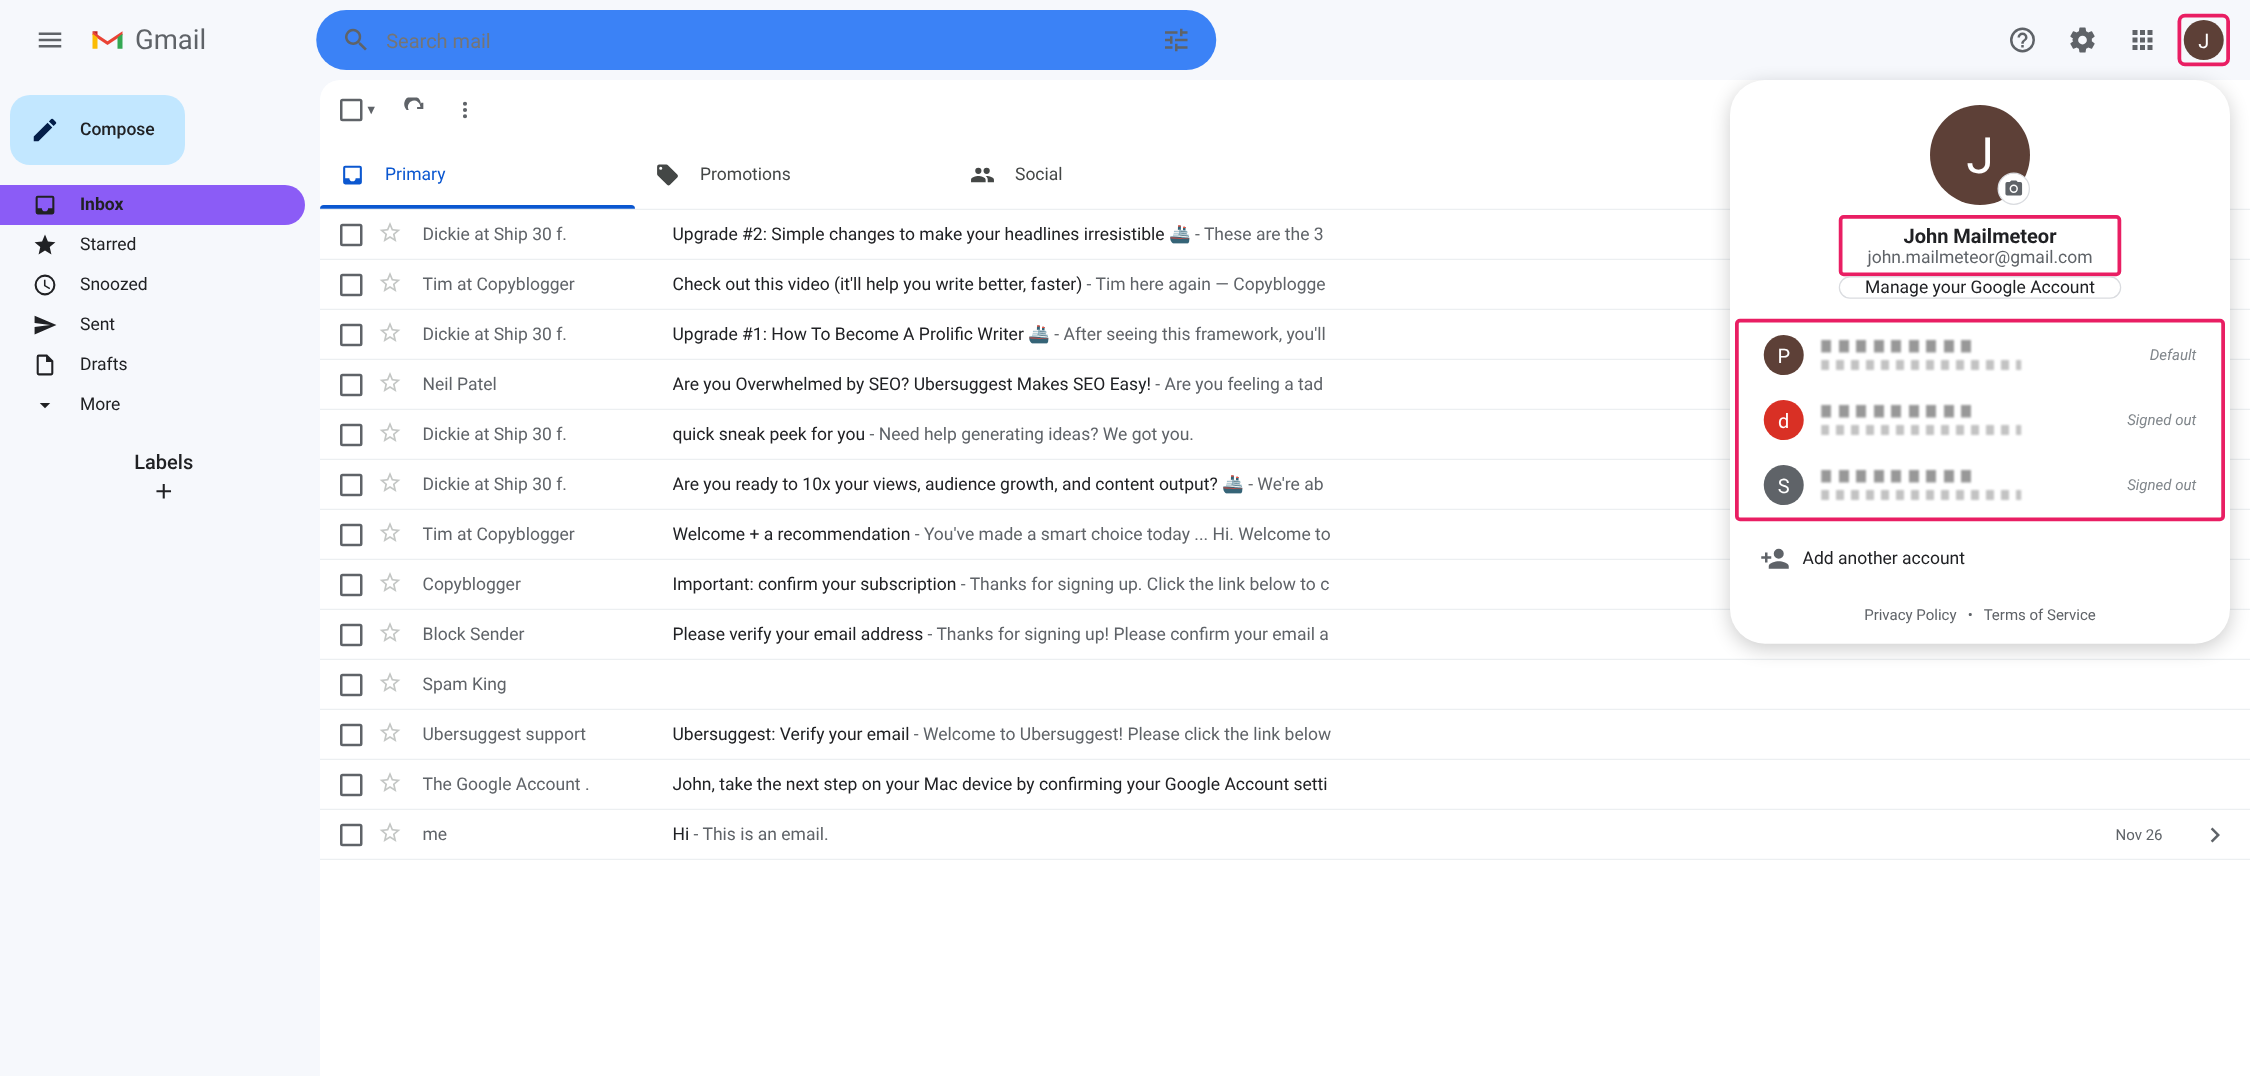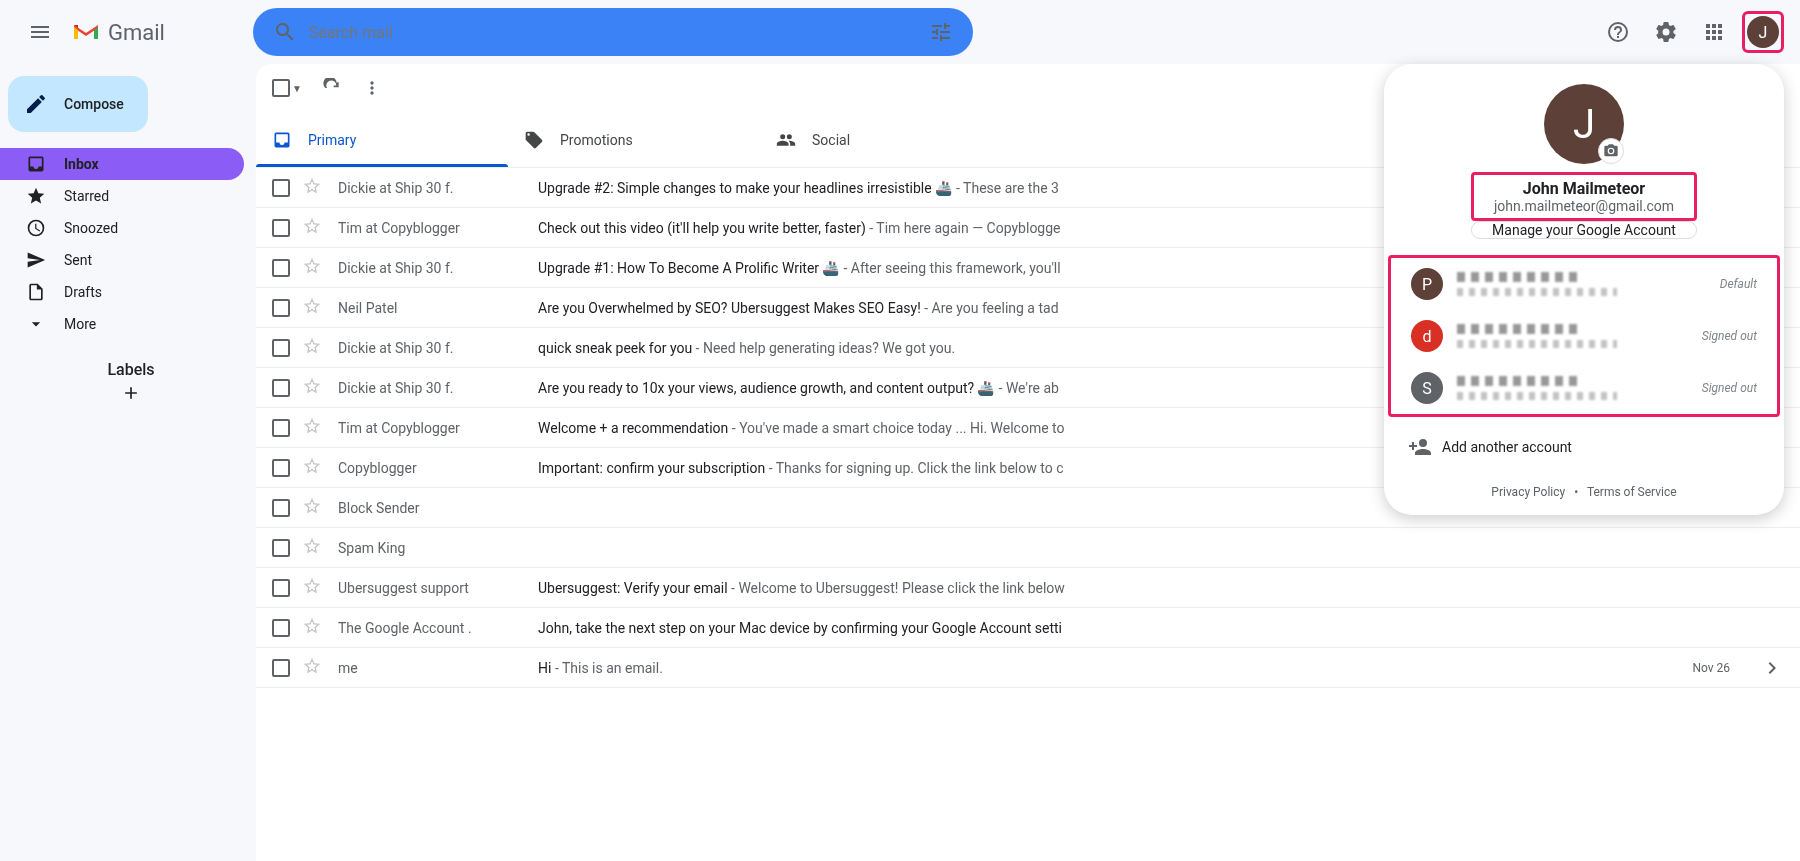--- a/index.html
+++ b/index.html
@@ -312,20 +312,21 @@
 
   </div>
         <div class="email-row">
     <div class="row-checkbox">
             <div class="checkbox"></div>
           </div>
     <div class="row-star"><svg width="20" height="20" viewBox="0 0 24 24">
               <path fill="currentColor" d="M22 9.24l-7.19-.62L12 2 9.19 8.63 2 9.24l5.46 4.73L5.82 21 12 17.27 18.18 21l-1.63-7.03L22 9.24zM12 15.4l-3.76 2.27 1-4.28-3.32-2.88 4.38-.38L12 6.1l1.71 4.04 4.38.38-3.32 2.88 1 4.28L12 15.4z"></path>
             </svg></div>
     <div class="row-sender">Block Sender</div>
+    <div class="row-text"><span class="row-subject">Please verify your email address</span><span class="row-snippet"> - Thanks for signing up! Please confirm your email a</span></div>
 
   </div>
         <div class="email-row">
     <div class="row-checkbox">
             <div class="checkbox"></div>
           </div>
     <div class="row-star"><svg width="20" height="20" viewBox="0 0 24 24">
               <path fill="currentColor" d="M22 9.24l-7.19-.62L12 2 9.19 8.63 2 9.24l5.46 4.73L5.82 21 12 17.27 18.18 21l-1.63-7.03L22 9.24zM12 15.4l-3.76 2.27 1-4.28-3.32-2.88 4.38-.38L12 6.1l1.71 4.04 4.38.38-3.32 2.88 1 4.28L12 15.4z"></path>
             </svg></div>
     <div class="row-sender">Spam King</div>

